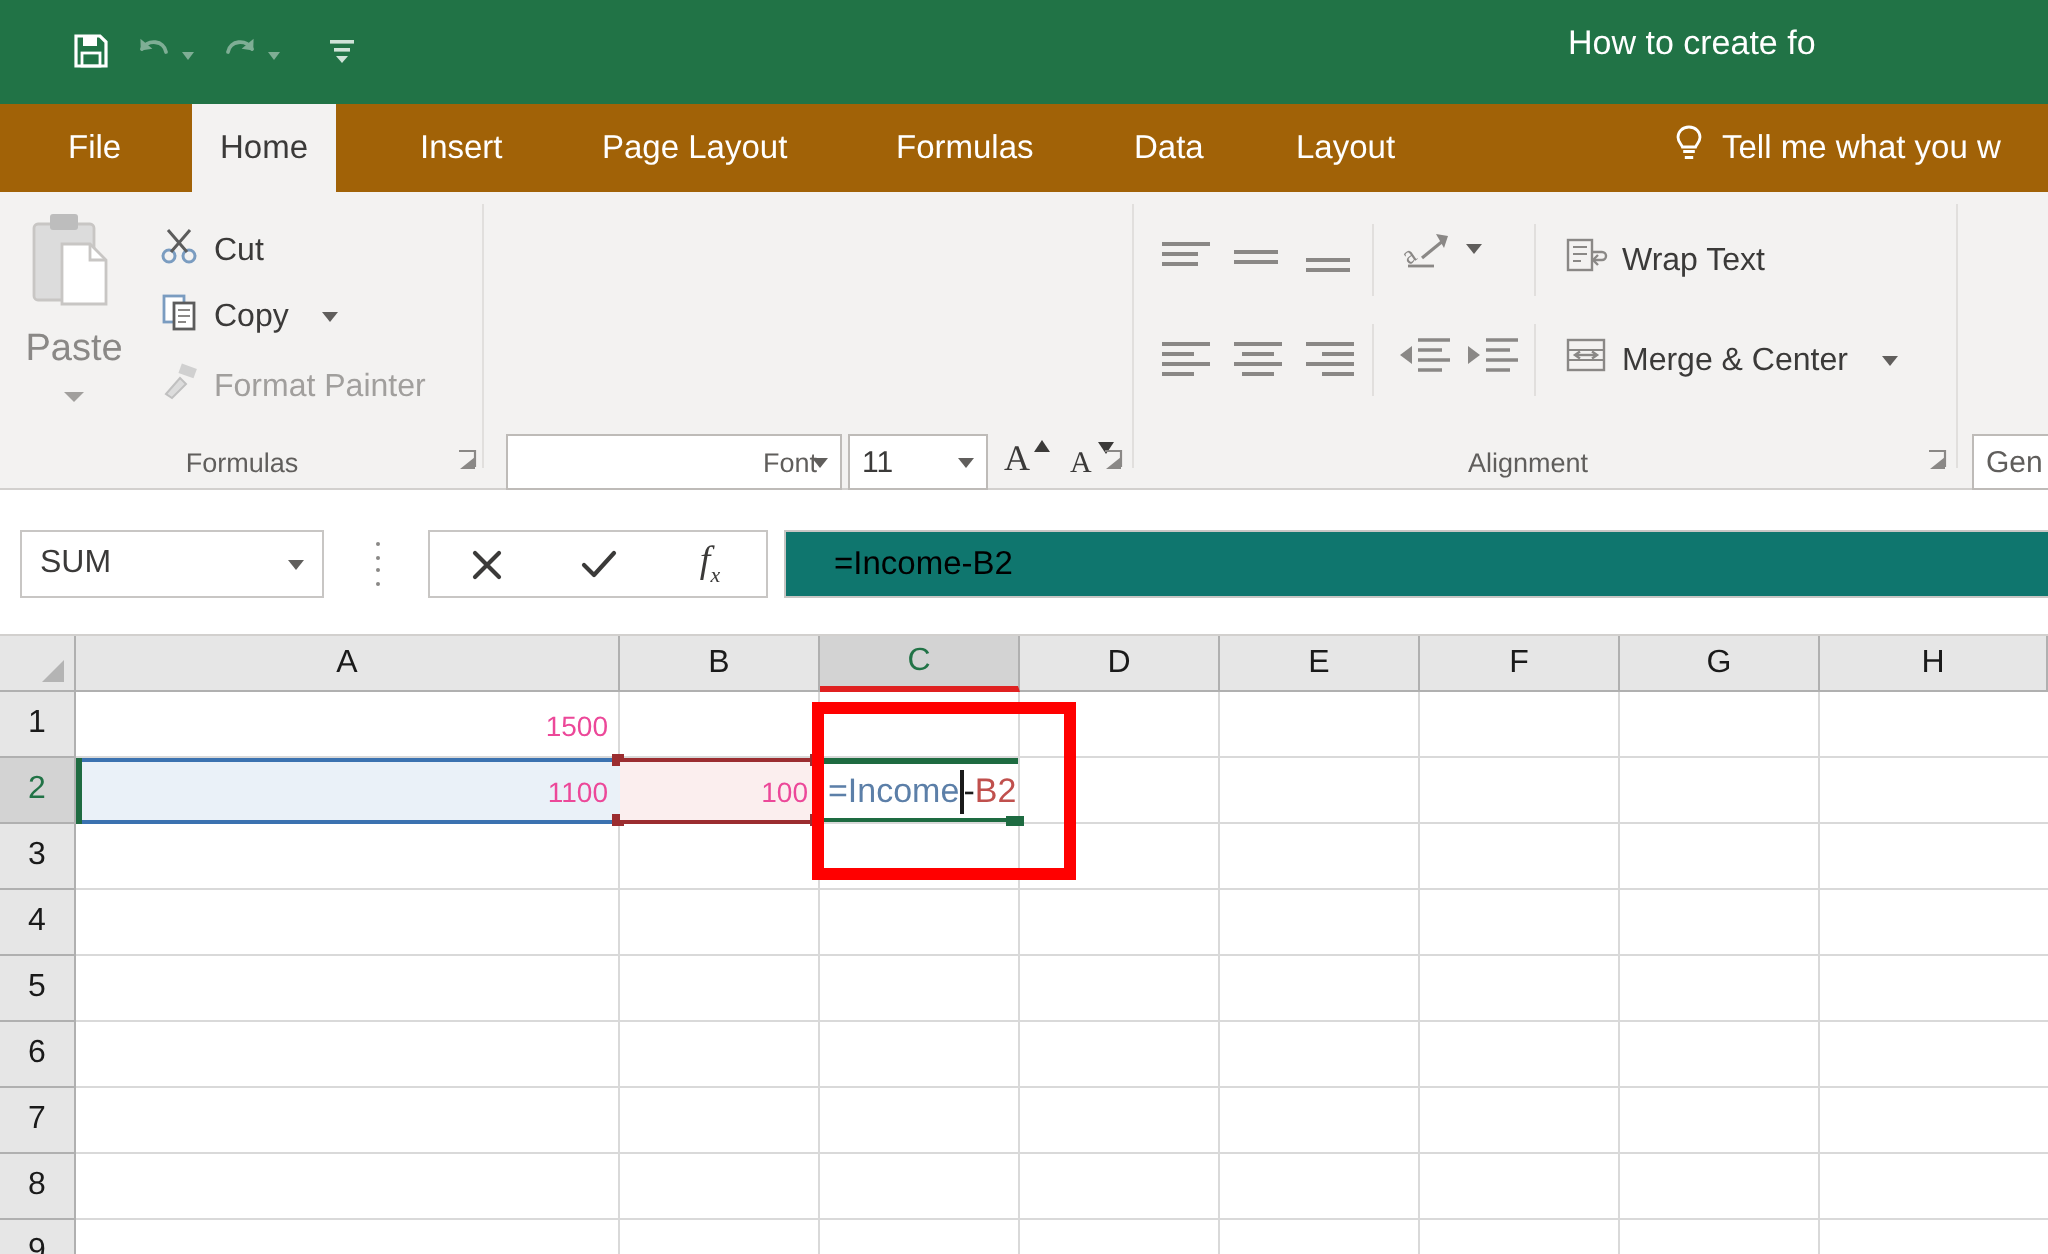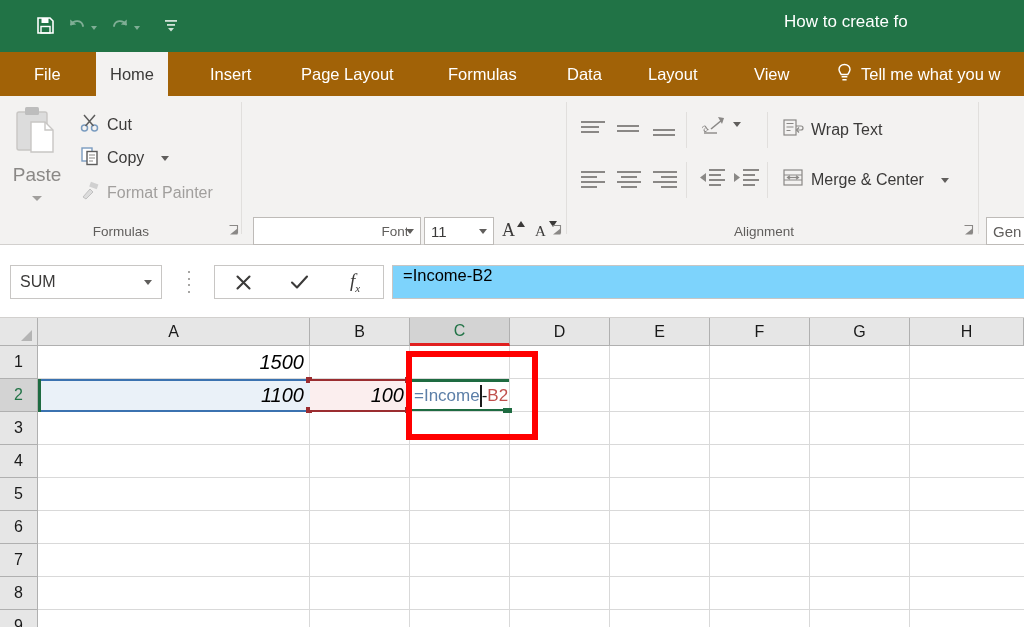--- a/index.html
+++ b/index.html
@@ -146,22 +146,22 @@
     position: absolute; left: 214px; top: 265px; width: 170px; height: 34px;
     background: #ffffff; border: 1px solid #c8c6c4;
     display: flex; align-items: center;
   }
   .fb-btn {
     flex: 1; display: flex; align-items: center; justify-content: center;
     height: 100%; font-size: 19px; color: #3b3a39;
   }
   .fb-input {
     position: absolute; left: 392px; top: 265px; width: 632px; height: 34px;
-    background: #7dd3fc; border: 1px solid #c8c6c4; border-right: none;
-    display: flex; align-items: flex-start; padding: 0 10px;
+    background: #0f766e; border: 1px solid #c8c6c4; border-right: none;
+    display: flex; align-items: center; padding: 0 24px;
     font-size: 16.5px; color: #000000;
   }
 
   
   .grid { position: absolute; left: 0; top: 318px; width: 1024px; height: 309px; background: #ffffff; }
   .corner {
     position: absolute; left: 0; top: 0; width: 38px; height: 28px;
     background: #e6e6e6; border-right: 1px solid #b0b0b0; border-bottom: 1px solid #b0b0b0;
   }
   .corner::after {
@@ -179,21 +179,21 @@
     position: absolute; left: 0; width: 38px; background: #e6e6e6;
     border-right: 1px solid #b0b0b0; border-bottom: 1px solid #b0b0b0;
     display: flex; align-items: center; justify-content: center;
     font-size: 16px; color: #1a1a1a;
   }
   .rowhead.sel { background: #d3d3d3; color: #217346; }
   .cellrow { position: absolute; left: 38px; border-bottom: 1px solid #d9d9d9; }
   .vline { position: absolute; width: 1px; background: #d9d9d9; }
   .cell {
     position: absolute; display: flex; align-items: center;
-    font-size: 20px; color: #000000; padding: 0 4px; font-style: italic;
+    font-size: 14px; color: #ec4899; padding: 0 4px;
   }
   .cell.num { justify-content: flex-end; }
 
   
   .refbox { position: absolute; }
   .handle { position: absolute; width: 6px; height: 6px; }
 
   
   .editcell {
     position: absolute; display: flex; align-items: center;
@@ -250,21 +250,20 @@
   </div>
 
   <div class="tabstrip">
     <div class="tab" style="left:20px">File</div>
     <div class="tab active" style="left:96px">Home</div>
     <div class="tab" style="left:196px">Insert</div>
     <div class="tab" style="left:287px">Page Layout</div>
     <div class="tab" style="left:434px">Formulas</div>
     <div class="tab" style="left:553px">Data</div>
     <div class="tab" style="left:634px">Layout</div>
-    <div class="tab" style="left:740px">View</div>
     <div class="tellme" style="left:836px">
       <span>
         <svg width="17" height="19" viewBox="0 0 17 19" aria-hidden="true">
           <path d="M8.5 1.5 C5 1.5 3 4 3 6.6 c0 2.2 1.6 3.4 2.2 4.9 h6.6 c.6-1.5 2.2-2.7 2.2-4.9 C14 4 12 1.5 8.5 1.5z" fill="none" stroke="#ffffff" stroke-width="1.4"></path>
           <rect x="5.6" y="13" width="5.8" height="1.5" fill="#ffffff"></rect>
           <rect x="6.4" y="16" width="4.2" height="1.5" fill="#ffffff"></rect>
         </svg>
       </span>
       <span>Tell me what you w</span>
     </div>

